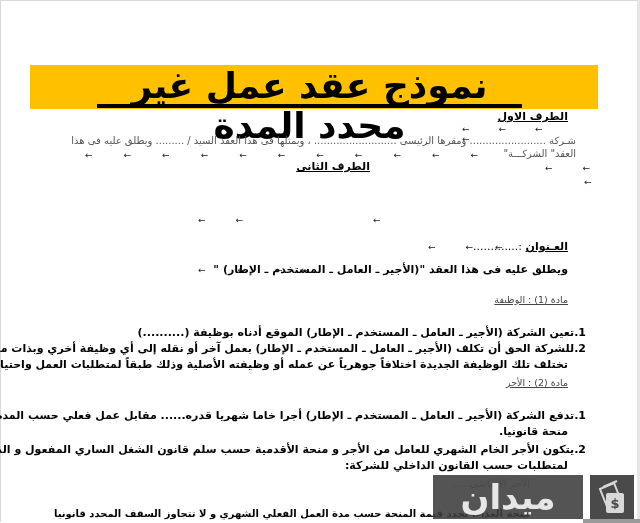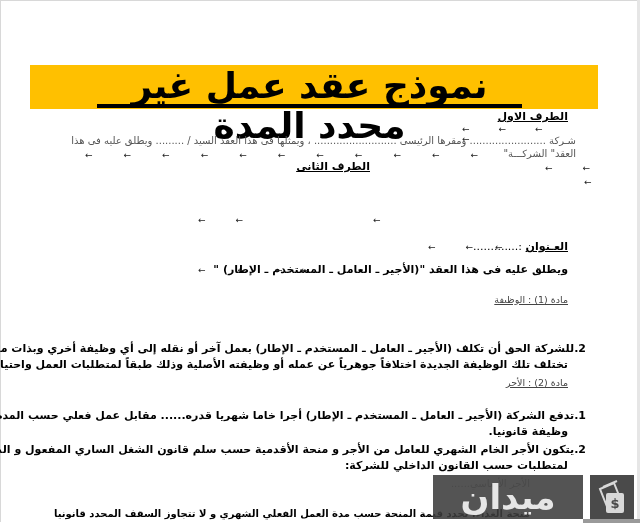--- a/index.html
+++ b/index.html
@@ -99,27 +99,28 @@
     <span style="margin-right:30px">←</span><span style="margin-right:22px">←</span><span>←</span>
   </div>
 
   <div class="abs t11 bold" style="right:72px; top:263px;">ويطلق عليه فى هذا العقد "(الأجير ـ العامل ـ المستخدم ـ الإطار) "</div>
   <div class="arrows" style="left:198px; top:265px;">
     <span style="margin-right:32px">←</span><span style="margin-right:30px">←</span><span style="margin-right:18px">←</span><span>←</span>
   </div>
 
   <div class="abs t9 u" style="right:72px; top:294px;">مادة (1) : الوظيفة</div>
 
+  <div class="abs t11 bold" style="right:54px; top:326px;">1.تعين الشركة (الأجير ـ العامل ـ المستخدم ـ الإطار)  الموقع أدناه بوظيفة (..........)</div>
   <div class="abs t11 bold" style="right:54px; top:342px;">2.للشركة الحق أن تكلف (الأجير ـ العامل ـ المستخدم ـ الإطار)  بعمل آخر أو نقله إلى أي  وظيفة أخري وبذات مرتبه على ألا</div>
   <div class="abs t11 bold" style="right:72px; top:358px;">تختلف تلك الوظيفة الجديدة اختلافاً جوهرياً عن عمله أو وظيفته الأصلية وذلك طبقاً لمتطلبات العمل واحتياجاته.</div>
 
   <div class="abs t9 u" style="right:72px; top:377px;">مادة (2) : الأجر</div>
 
   <div class="abs t11 bold" style="right:54px; top:409px;">1.تدفع الشركة (الأجير ـ العامل ـ المستخدم ـ الإطار)  أجرا خاما شهريا قدره...... مقابل عمل فعلي حسب المدة المنصوص</div>
-  <div class="abs t11 bold" style="right:72px; top:425px;">وظيفة قانونيا.</div>
+  <div class="abs t11 bold" style="right:72px; top:425px;">منحة قانونيا.</div>
   <div class="abs t11 bold" style="right:54px; top:443px;">2.يتكون الأجر الخام الشهري للعامل من الأجر و منحة الأقدمية حسب سلم قانون الشغل الساري المفعول و المنح و</div>
   <div class="abs t11 bold" style="right:72px; top:459px;">لمتطلبات حسب القانون الداخلي للشركة:</div>
 
   <div class="abs t10 grey" style="right:110px; top:478px; opacity:0.55;">الأجر الأساسي......</div>
   <div class="abs t10 bold" style="right:110px; top:508px;padding-left:48px;">منحة الغذاء: تحدد قيمة المنحة حسب مدة العمل الفعلي الشهري و لا تتجاوز السقف المحدد قانونيا</div>
 </div>
 
 <div class="logo">
   <div class="logo-dark"></div>
   <div class="logo-text">ميدان المال</div>

